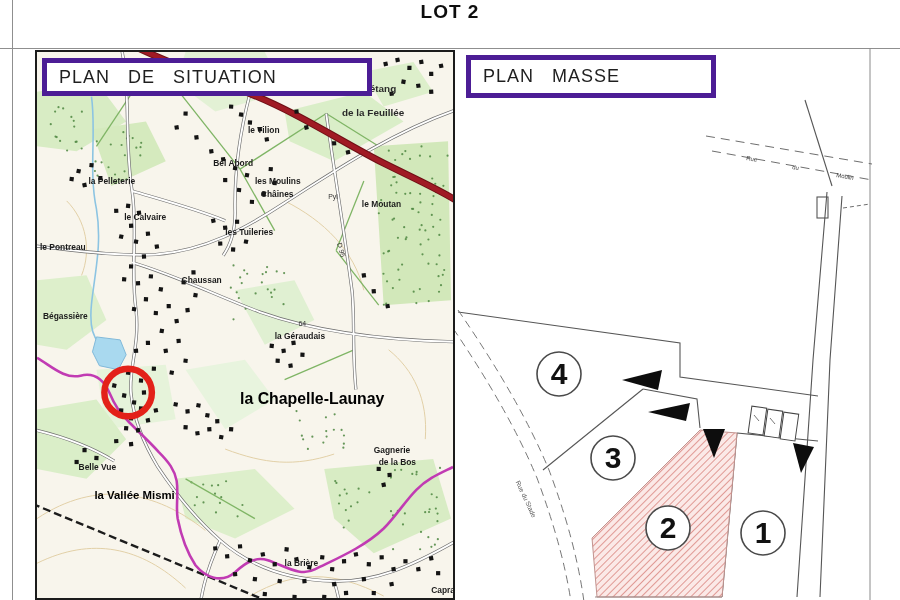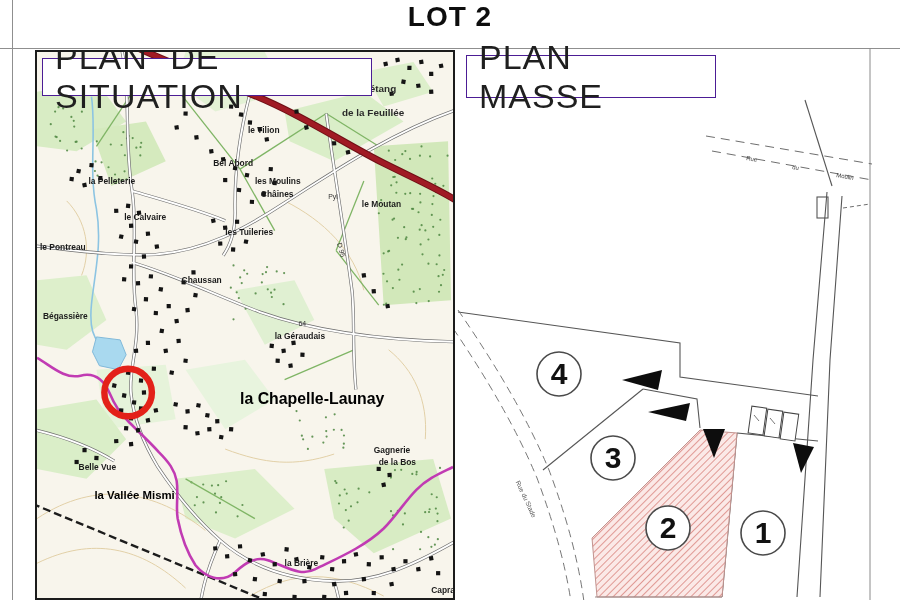--- a/index.html
+++ b/index.html
@@ -1,22 +1,22 @@
 <!DOCTYPE html>
 <html><head>
 <meta charset="utf-8">
 <style>
   html,body{margin:0;padding:0;}
   body{width:900px;height:600px;background:#fff;font-family:"Liberation Sans",sans-serif;position:relative;overflow:hidden;}
-  #title{position:absolute;top:1px;left:0;width:900px;text-align:center;font-size:28px;font-weight:800;letter-spacing:1px;color:#0d0d0d;}
+  #title{position:absolute;top:1px;left:0;width:900px;text-align:center;font-size:19px;font-weight:800;letter-spacing:1px;color:#0d0d0d;}
   .frame-h{position:absolute;left:0;top:48px;width:900px;border-top:1px solid #8f8f8f;}
   .frame-v{position:absolute;left:12px;top:0;height:600px;border-left:1px solid #8f8f8f;}
   #situ{position:absolute;left:35px;top:50px;width:420px;height:550px;border:2px solid #1b1b1b;box-sizing:border-box;background:#f8f5ec;overflow:hidden;}
   #situ svg{position:absolute;left:0;top:0;}
-  .panel-hdr{position:absolute;border:1px solid #4c1d95;background:#fff;display:flex;align-items:center;padding:0 12px;color:#1f1f1f;font-size:34px;letter-spacing:1px;word-spacing:12px;box-sizing:border-box;z-index:6;}
+  .panel-hdr{position:absolute;border:5px solid #4c1d95;background:#fff;display:flex;align-items:center;padding:0 12px;color:#1f1f1f;font-size:18px;letter-spacing:1px;word-spacing:12px;box-sizing:border-box;z-index:6;}
   #situ-hdr{left:5px;top:6px;width:330px;height:38px;}
   #masse-hdr{left:466px;top:55px;width:250px;height:43px;}
   #masse-svg{position:absolute;left:455px;top:48px;}
   text{font-family:"Liberation Sans",sans-serif;}
   .lbl-hamlet{font-size:8.5px;font-weight:700;fill:#1b1b1b;}
   .lbl-tiny{font-size:7px;font-weight:400;fill:#333;}
   .lbl-water{font-size:10px;font-weight:700;fill:#2a2a2a;}
   .lbl-town{font-size:16px;font-weight:700;fill:#000;}
   .lbl-town2{font-size:11.5px;font-weight:700;fill:#000;}
   .masse-num{font-size:30px;font-weight:700;fill:#111;text-anchor:middle;}

